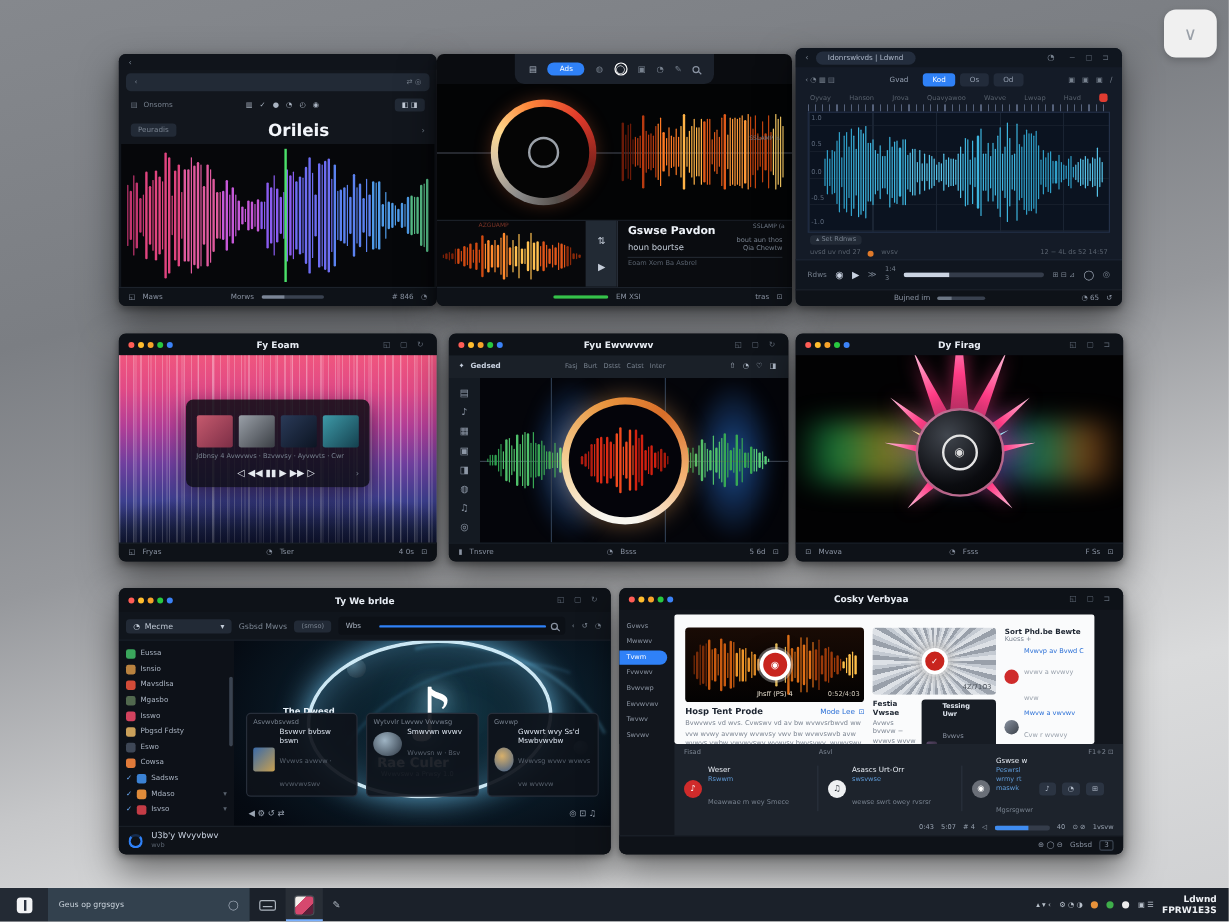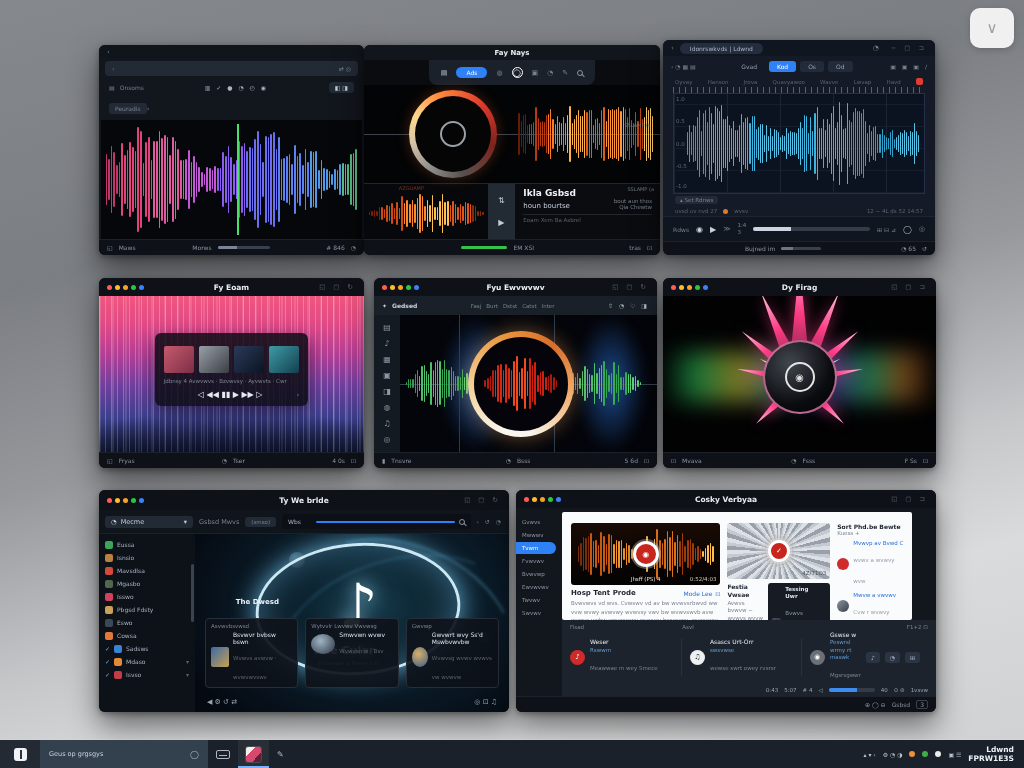--- a/index.html
+++ b/index.html
@@ -167,20 +167,21 @@
   <div class="r" style="height:19px;padding:0 10px;gap:5px">
     <span class="t6 dim">▤</span>
     <span class="t6 dim">Onsoms</span>
     <span class="f1"></span>
     <span class="t6" style="color:#aab4c2;letter-spacing:2px">▥  ✓  ●  ◔  ◴  ◉</span>
     <span class="f1"></span>
     <span class="pill t6" style="color:#c4ccd8">◧ ◨</span>
   </div>
   <div class="r" style="height:23px;padding:0 10px">
     <span class="pill t6 dim">Peuradis</span>
+    <span class="f1" style="text-align:center;font-size:14px;font-weight:bold;color:#f2f5fa">Orileis</span>
     <span class="t7 dim">›</span>
   </div>
   <div class="w1-wavebox">
     <div class="wave w1-wave">
         <i style="height:48.4%;background:#c2356e"></i>
         <i style="height:37.5%;background:#c2356e"></i>
         <i style="height:62.5%;background:#c2356e"></i>
         <i style="height:51.7%;background:#c2356e"></i>
         <i style="height:27.9%;background:#c2356e"></i>
         <i style="height:32.0%;background:#c2356e"></i>
@@ -284,23 +285,20 @@
     <span class="prog">
         <i style="width:38%;background:#7b8596"></i>
       </span>
     <span class="f1"></span>
     <span># 846</span>
     <span>◔</span>
   </div>
 </div>
 
 <div class="win" style="left:364px;top:45px;width:296px;height:210px;background:#0a0c10">
-  <div class="tb" style="height:15px;background:#11151c">
-    <span class="title" style="font-size:7px">Fay Nays</span>
-  </div>
   <div class="r" style="height:25px;justify-content:center">
     <div class="r" style="background:#1b212b;border-radius:0 0 8px 8px;height:100%;padding:0 12px;gap:9px">
       <span class="t7" style="color:#aeb8c6">▤</span>
       <span class="bluepill t6">Ads</span>
       <span class="t7 dim">◍</span>
       <span class="t7" style="color:#fff;border:1px solid #fff;border-radius:50%;width:11px;height:11px;display:flex;align-items:center;justify-content:center">◯</span>
       <span class="t7 dim">▣</span>
       <span class="t7 dim">◔</span>
       <span class="t7 dim">✎</span>
       <span class="mag" style="color:#8a93a2"></span>
@@ -432,21 +430,21 @@
           <i style="height:9.8%;background:#8a2a0a"></i>
           <i style="height:6.0%;background:#8a2a0a"></i>
         </div>
     </div>
     <div class="w2-strip">
       <span>⇅</span>
       <span>▶</span>
     </div>
     <div class="w2-info">
       <span class="tinylab" style="right:6px;top:2px">SSLAMP (a</span>
-      <div style="font-size:9px;font-weight:bold;color:#eef2f8">Ikla Gsbsd</div>
+      <div style="font-size:9px;font-weight:bold;color:#eef2f8">Gswse Pavdon</div>
       <div class="r">
         <span class="t7" style="color:#c3ccd8;margin-top:3px">houn bourtse</span>
         <span class="f1"></span>
         <span class="t5 dim" style="text-align:right">
           <span>bout aun thos</span><br><span>Qia Chewtw</span>
         </span>
       </div>
       <div class="t5 dim2" style="margin-top:4px;border-top:1px solid #20262e;padding-top:2px">Eoam     Xem Ba     Asbrel</div>
     </div>
   </div>
@@ -1008,20 +1006,27 @@
           </div>
         </div>
       </div>
       <div class="w7-ctl">
         <span>◀   ⚙   ↺   ⇄</span>
         <span class="f1"></span>
         <span>◎   ⊡   ♫</span>
       </div>
     </div>
   </div>
+  <div class="status" style="height:24px;gap:7px">
+    <span class="spin"></span>
+    <span style="line-height:1.3">
+      <span class="t7" style="color:#c9d2e0;display:block">U3b'y Wvyvbwv</span>
+      <span class="t5 dim2">wvb</span>
+    </span>
+  </div>
 </div>
 
 <div class="win" style="left:516px;top:490px;width:420px;height:222px">
   <div class="tb">
     <span class="dots">
         <i style="background: rgb(255, 93, 86);"></i>
         <i style="background: rgb(255, 189, 46);"></i>
         <i style="background: rgb(247, 163, 42);"></i>
         <i style="background: rgb(40, 200, 64);"></i>
         <i style="background: rgb(59, 130, 247);"></i>

